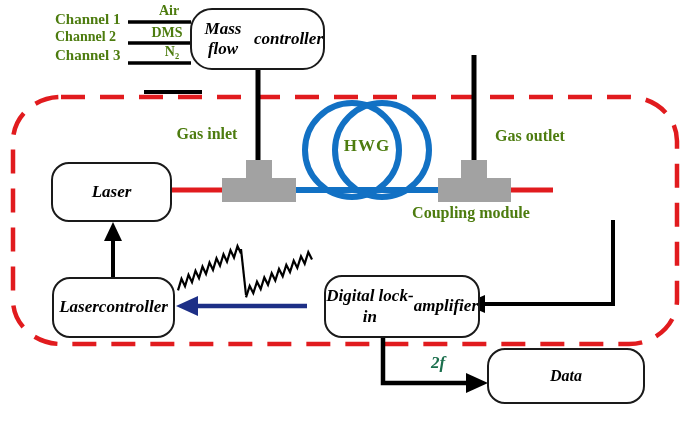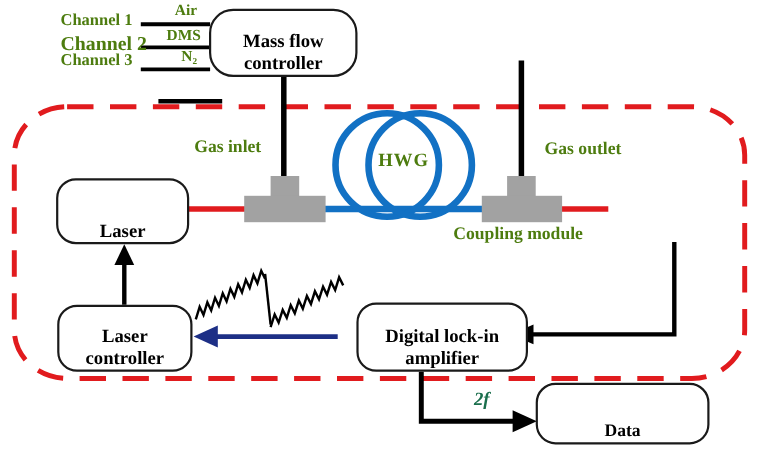--- a/index.html
+++ b/index.html
@@ -4,22 +4,22 @@
 <style>
   html,body{margin:0;padding:0;background:#fff;}
   #canvas{
     position:relative;width:689px;height:424px;background:#fff;overflow:hidden;
     font-family:"Liberation Serif","DejaVu Serif",serif;
   }
   #wiring{position:absolute;left:0;top:0;width:689px;height:424px;}
   .box{
     position:absolute;box-sizing:border-box;background:#fff;
     border:2px solid #1a1a1a;border-radius:18px;
-    display:flex;flex-direction:column;align-items:center;justify-content:flex-end;
-    font-weight:bold;font-size:17px;line-height:1.18;color:#000;text-align:center;
+    display:flex;align-items:center;justify-content:center;
+    font-weight:bold;font-size:17px;line-height:1.18;color:#000;text-align:center;font-style:italic;
   }
   .lbl{
     position:absolute;font-weight:bold;font-size:16px;color:#4d7c0f;white-space:nowrap;
     transform:translateX(-50%);
   }
   .lbl-left{transform:none;}
   .gas-lbl{font-size:14px;}
   .lbl-2f{color:var(--green,#1b6f4d);font-style:italic;font-size:17px;}
   .hwg-lbl{font-size:17px;letter-spacing:1px;}
 </style>
@@ -71,21 +71,21 @@
       <polyline points="178.0,290.4 181.5,278.9 185.0,286.3 188.5,274.8 192.0,282.2 195.5,270.7 199.0,278.1 202.5,266.6 206.0,274.0 209.5,262.5 213.0,269.9 216.5,258.4 220.0,265.8 223.5,254.3 227.0,261.7 230.5,250.2 234.0,257.6 237.5,246.1 241.0,253.4"></polyline>
       <line x1="241" y1="249" x2="246" y2="295" stroke-width="2.2"></line>
       <polyline points="246.0,297.4 249.7,285.9 253.3,293.2 257.0,281.7 260.7,289.0 264.3,277.4 268.0,284.8 271.7,273.2 275.3,280.6 279.0,269.0 282.7,276.3 286.3,264.8 290.0,272.1 293.7,260.6 297.3,267.9 301.0,256.3 304.7,263.7 308.3,252.1 312.0,259.4"></polyline>
     </g>
 
     <polyline points="383,338 383,383 468,383" fill="none" stroke="#000" stroke-width="4.5"></polyline>
     <polygon points="488,383 466,373 466,393" fill="#000"></polygon>
   </svg>
 
   <div class="lbl lbl-left" style="left:55px;top:11px;font-size:15px">Channel 1</div>
-  <div class="lbl lbl-left" style="left:55px;top:29px;font-size:18px">Channel 2</div>
+  <div class="lbl lbl-left" style="left:55px;top:29px;font-size:14px">Channel 2</div>
   <div class="lbl lbl-left" style="left:55px;top:47px;font-size:15px">Channel 3</div>
   <div class="lbl gas-lbl" style="left:169px;top:3px">Air</div>
   <div class="lbl gas-lbl" style="left:167px;top:25px">DMS</div>
   <div class="lbl gas-lbl" style="left:172px;top:44px">N₂</div>
 
   <div class="box" style="left:190px;top:8px;width:135px;height:62px;border-radius:22px">
     <span>Mass flow</span>
     <span>controller</span>
   </div>
 

